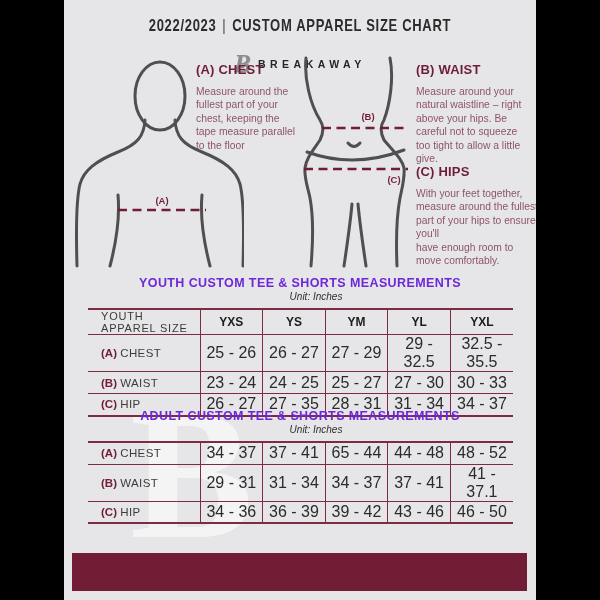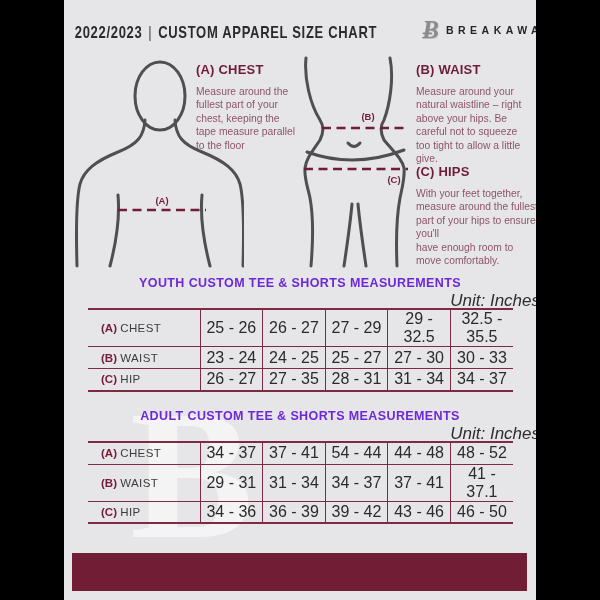--- a/index.html
+++ b/index.html
@@ -22,21 +22,21 @@
   }
   
   .watermark{
     position:absolute;left:66px;top:382px;z-index:0;
     font-family:"Liberation Serif", serif;font-weight:700;
     font-size:185px;line-height:1;color:rgba(255,255,255,0.55);
   }
   
   .hdr{
     position:absolute;top:17px;left:0;width:100%;z-index:1;
-    display:flex;align-items:flex-end;justify-content:center;gap:16px;
+    display:flex;align-items:center;justify-content:center;gap:16px;flex-direction:column;
   }
   .hdr-title{
     display:inline-block;white-space:nowrap;
     font-weight:700;font-size:15.5px;letter-spacing:0.8px;color:#2b2b2b;
     transform:scale(0.84,1.08);transform-origin:center;
   }
   .hdr-sep{padding:0 7px;font-weight:400;color:#444;}
   .brand-wrap{display:flex;align-items:center;gap:7px;}
   .brand-logo{
     font-family:"Liberation Serif", serif;font-style:italic;font-weight:700;
@@ -58,22 +58,22 @@
   }
   .fig-label{font-weight:700;font-size:9.5px;fill:var(--maroon);}
   .body-line{fill:none;stroke:#4f4f4f;stroke-width:3;stroke-linecap:round;}
   .dash-line{fill:none;stroke:var(--maroon);stroke-width:2.6;stroke-dasharray:9 5.5;}
   
   .sec-title{
     position:absolute;left:0;width:100%;text-align:center;z-index:1;
     font-weight:700;font-size:12.5px;letter-spacing:0.4px;color:#6d28d9;
   }
   .sec-unit{
-    position:absolute;left:4px;width:100%;text-align:right;z-index:1;
-    font-style:italic;font-size:17px;color:#2e2e2e;
+    position:absolute;left:16px;width:100%;text-align:center;z-index:1;
+    font-style:italic;font-size:10px;color:#2e2e2e;
   }
   table.size{
     position:absolute;left:24px;z-index:1;
     width:425px;border-collapse:collapse;table-layout:fixed;
     border-top:2px solid var(--maroon-line);
     border-bottom:2px solid var(--maroon-line);
   }
   table.size col.c0{width:112px;}
   table.size th, table.size td{
     height:22px;vertical-align:middle;
@@ -154,20 +154,28 @@
   <table class="size" style="top:308px;">
     <colgroup>
         <col class="c0">
         <col>
         <col>
         <col>
         <col>
         <col>
       </colgroup>
     <tbody>
+        <tr>
+      <th class="size-col-hdr">YOUTH APPAREL SIZE</th>
+      <th class="size-hdr">YXS</th>
+      <th class="size-hdr">YS</th>
+      <th class="size-hdr">YM</th>
+      <th class="size-hdr">YL</th>
+      <th class="size-hdr">YXL</th>
+    </tr>
     <tr>
       <td class="row-label"><span class="pfx">(A)</span> <span class="lbl">CHEST</span></td>
       <td class="val">25 - 26</td>
       <td class="val">26 - 27</td>
       <td class="val">27 - 29</td>
       <td class="val">29 - 32.5</td>
       <td class="val">32.5 - 35.5</td>
     </tr>
     <tr>
       <td class="row-label"><span class="pfx">(B)</span> <span class="lbl">WAIST</span></td>
@@ -198,21 +206,21 @@
         <col>
         <col>
         <col>
         <col>
       </colgroup>
     <tbody>
     <tr>
       <td class="row-label"><span class="pfx">(A)</span> <span class="lbl">CHEST</span></td>
       <td class="val">34 - 37</td>
       <td class="val">37 - 41</td>
-      <td class="val">54 - 44</td>
+      <td class="val">65 - 44</td>
       <td class="val">44 - 48</td>
       <td class="val">48 - 52</td>
     </tr>
     <tr>
       <td class="row-label"><span class="pfx">(B)</span> <span class="lbl">WAIST</span></td>
       <td class="val">29 - 31</td>
       <td class="val">31 - 34</td>
       <td class="val">34 - 37</td>
       <td class="val">37 - 41</td>
       <td class="val">41 - 37.1</td>

